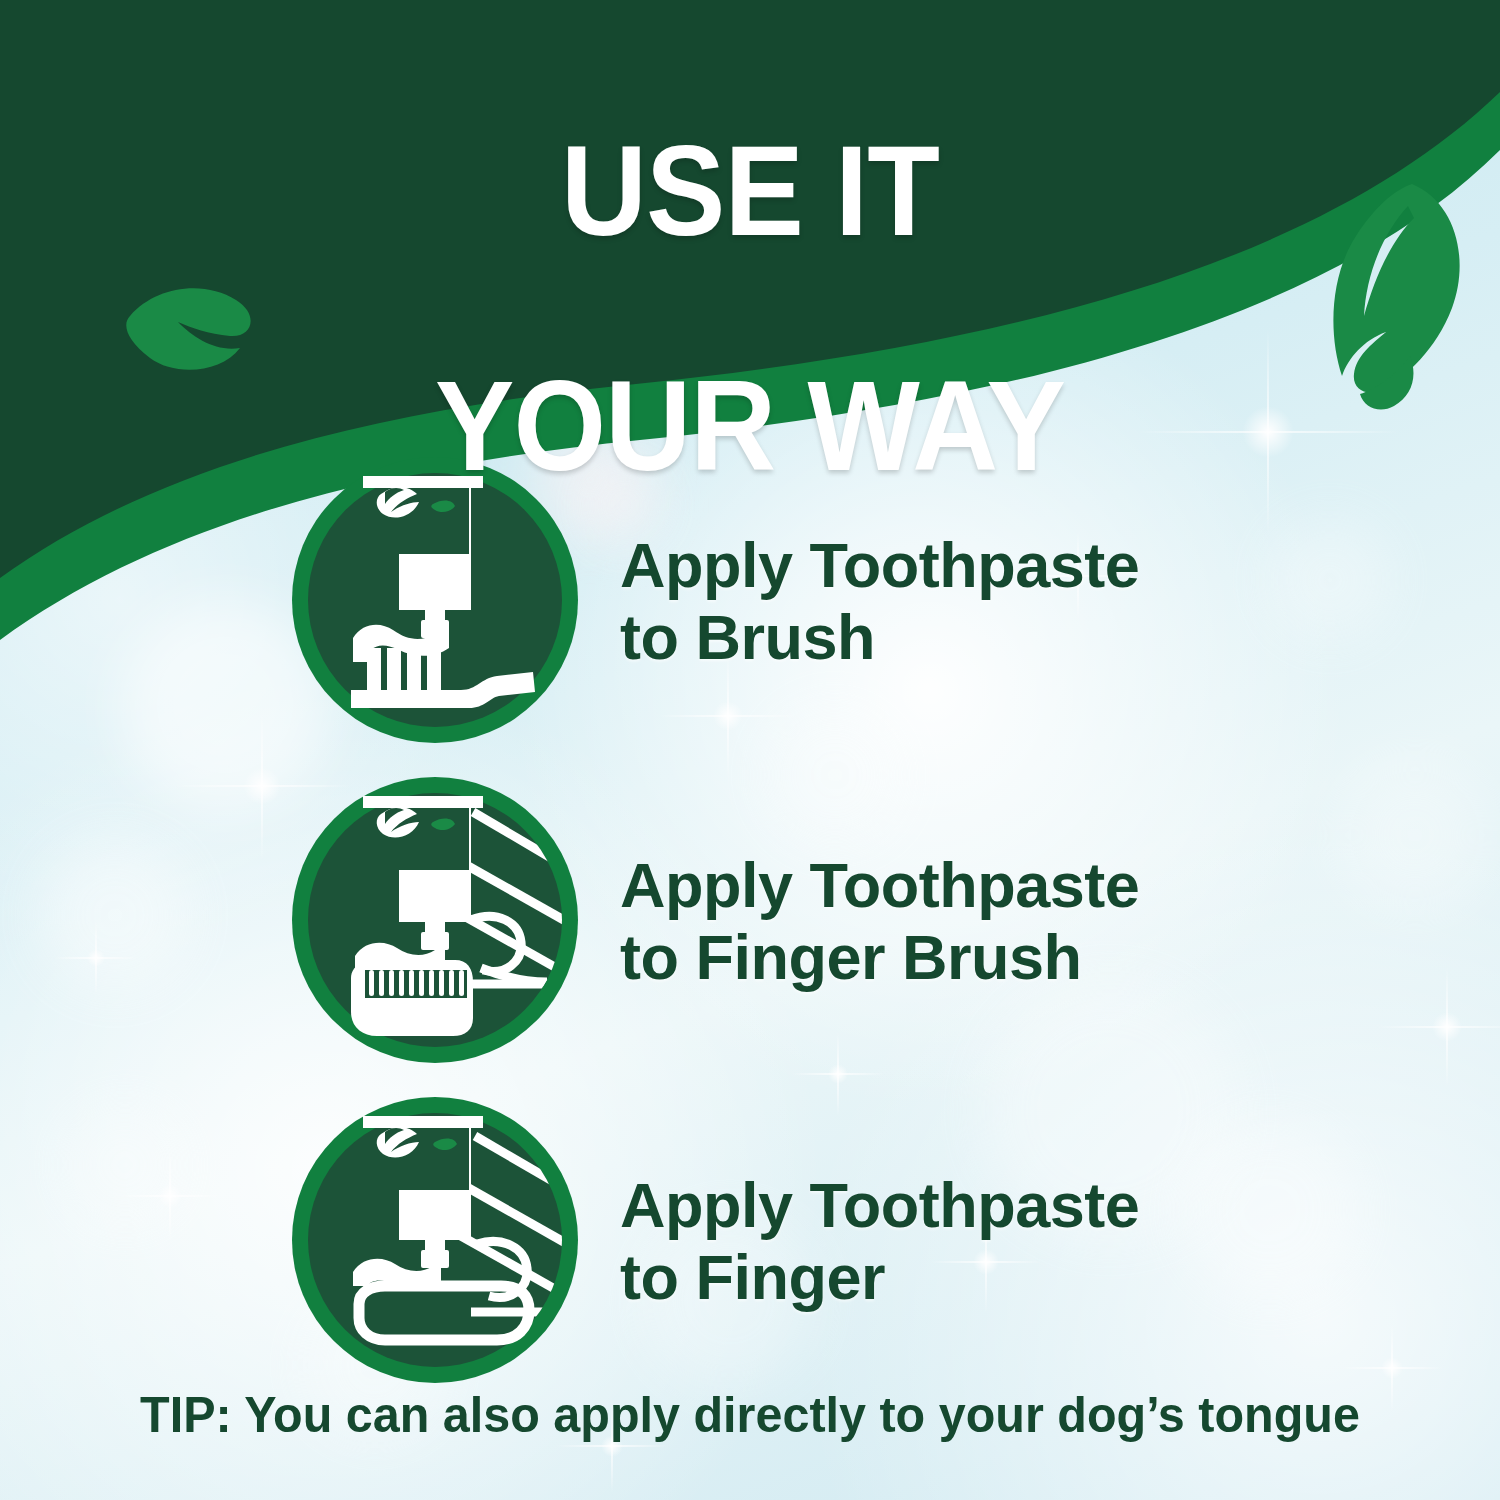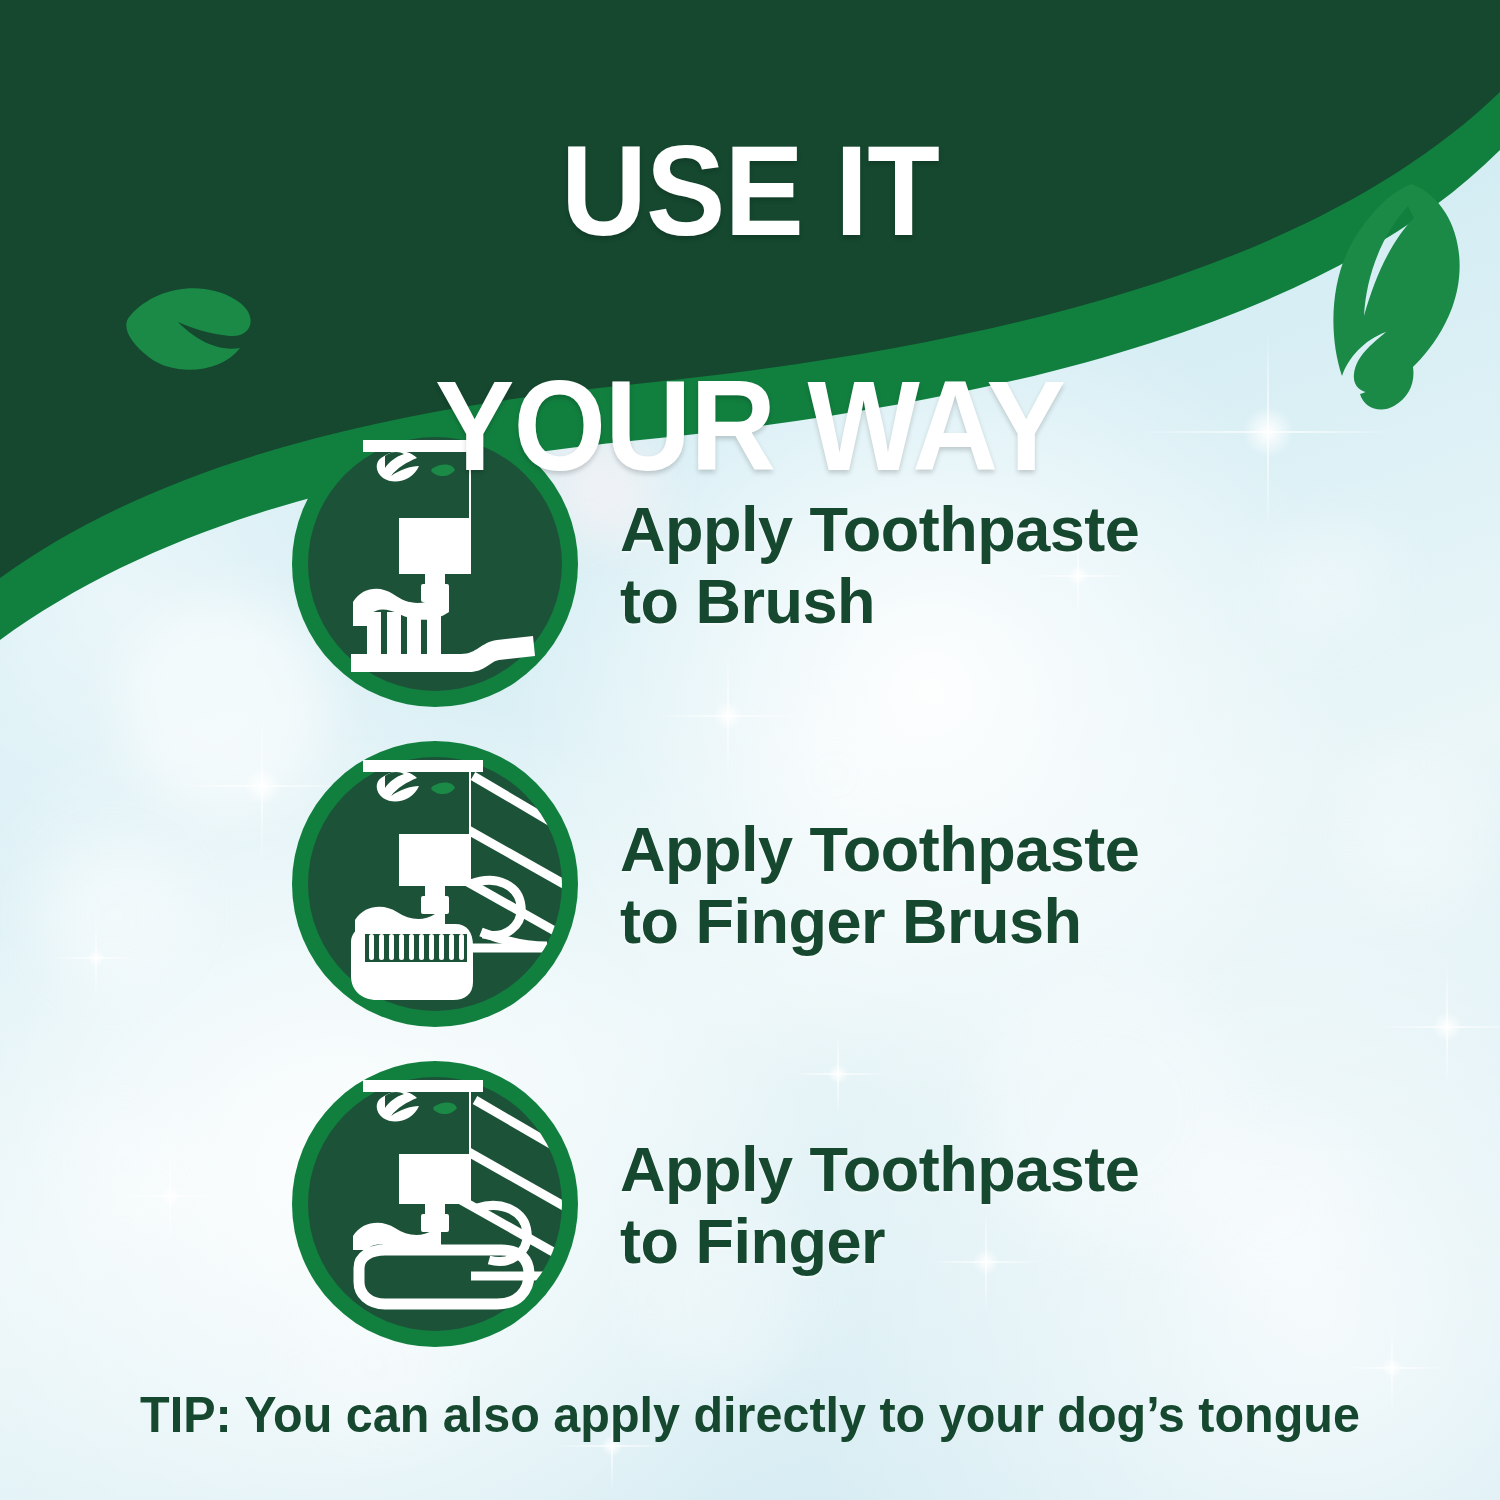--- a/index.html
+++ b/index.html
@@ -48,21 +48,21 @@
     letter-spacing:-1px;
     transform:scaleX(.93);
     text-shadow:0 3px 6px rgba(0,0,0,.18);
     white-space:pre-line;
     z-index:6;
   }
   .title .l1{display:block;}
   .title .l2{display:block;}
 
   
-  .steps{position:absolute;left:0;top:416px;width:1500px;z-index:5;}
+  .steps{position:absolute;left:0;top:452px;width:1500px;z-index:5;}
   .step{display:flex;align-items:center;height:300px;margin-bottom:20px;}
   .step .iconwrap{width:300px;margin-left:285px;flex:0 0 300px;}
   .step .label{
     margin-left:35px;
     color:#15482f;
     font-weight:bold;
     font-size:63px;
     line-height:1.14;
     letter-spacing:-0.5px;
     white-space:pre-line;

